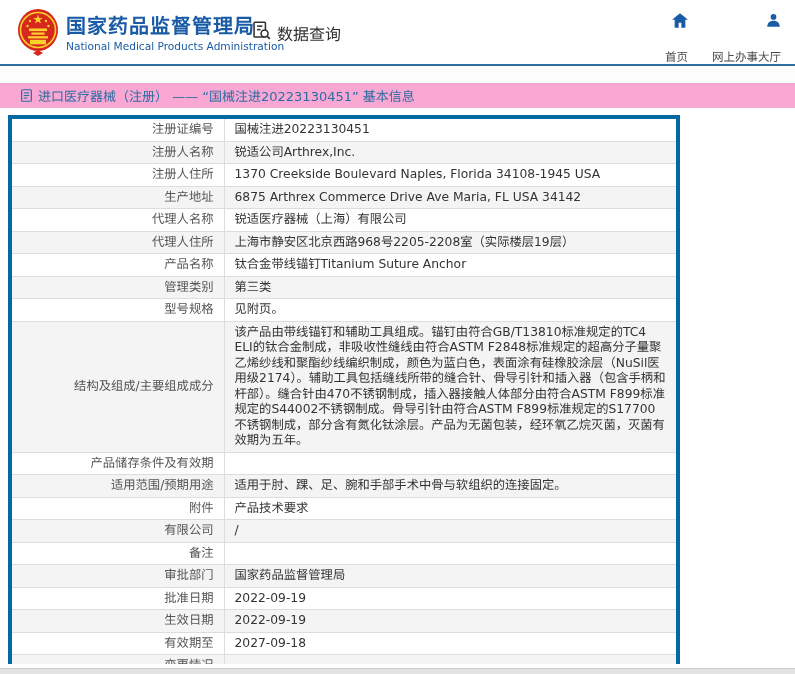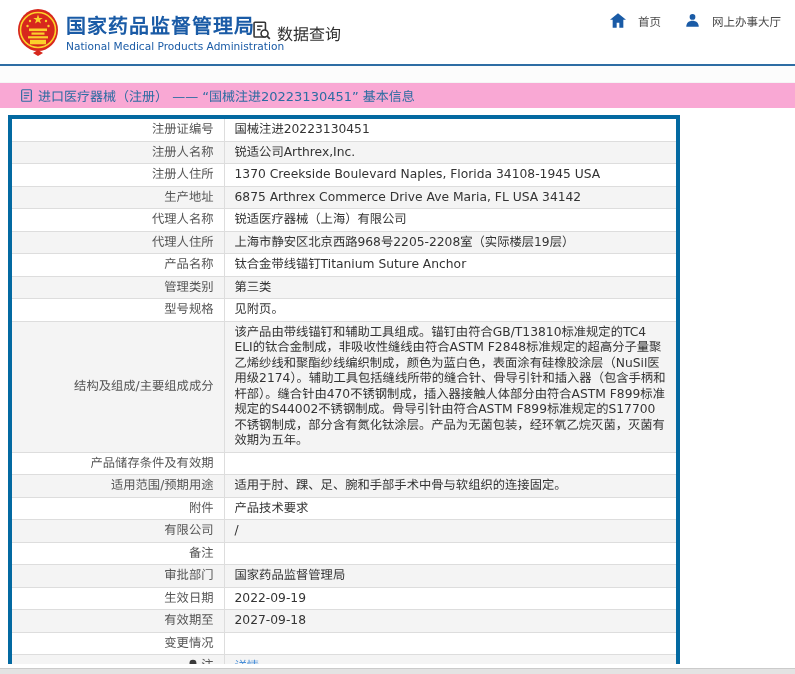--- a/index.html
+++ b/index.html
@@ -13,21 +13,21 @@
 
   
   .header { position: relative; height: 64px; flex: 0 0 auto; background: #fff; }
   .emblem { position: absolute; left: 17px; top: 8px; width: 42px; height: 48px; }
   .org { position: absolute; left: 66px; top: 10px; }
   .org-title { font-size: 20px; font-weight: bold; color: #1a5ba6; letter-spacing: 1px; }
   .org-sub { font-size: 10.6px; color: #1a5ba6; margin-top: 1px; }
   .query { position: absolute; left: 251px; top: 20px; display: flex; align-items: center; gap: 5px;
            font-size: 16px; color: #2f2f2f; cursor: pointer; }
   .topnav { position: absolute; right: 14px; top: 13px; display: flex; gap: 24px; }
-  .nav-item { display: flex; flex-direction: row; align-items: flex-start; gap: 12px; cursor: pointer; }
+  .nav-item { display: flex; flex-direction: column; align-items: flex-end; gap: 20px; cursor: pointer; }
   .nav-icon svg { display: block; }
   .nav-label { font-size: 11.5px; color: #4a4a4a; }
 
   .blue-line { height: 2px; background: #2e6da4; flex: 0 0 auto; }
   .gap-strip { height: 16px; background: #fcfcfc; flex: 0 0 auto; }
 
   
   .breadcrumb { height: 26px; background: #f9a8d4; display: flex; align-items: center;
                 padding-left: 21px; gap: 6px; flex: 0 0 auto; border-top: 1px solid #f5f5f5; }
   .bc-icon svg { display: block; }
@@ -196,20 +196,24 @@
           </tr>
           <tr>
             <th>备注</th>
             <td>&nbsp;</td>
           </tr>
           <tr>
             <th>审批部门</th>
             <td>国家药品监督管理局</td>
           </tr>
           <tr>
+            <th>批准日期</th>
+            <td>2022-09-19</td>
+          </tr>
+          <tr>
             <th>生效日期</th>
             <td>2022-09-19</td>
           </tr>
           <tr>
             <th>有效期至</th>
             <td>2027-09-18</td>
           </tr>
           <tr>
             <th>变更情况</th>
             <td>&nbsp;</td>

